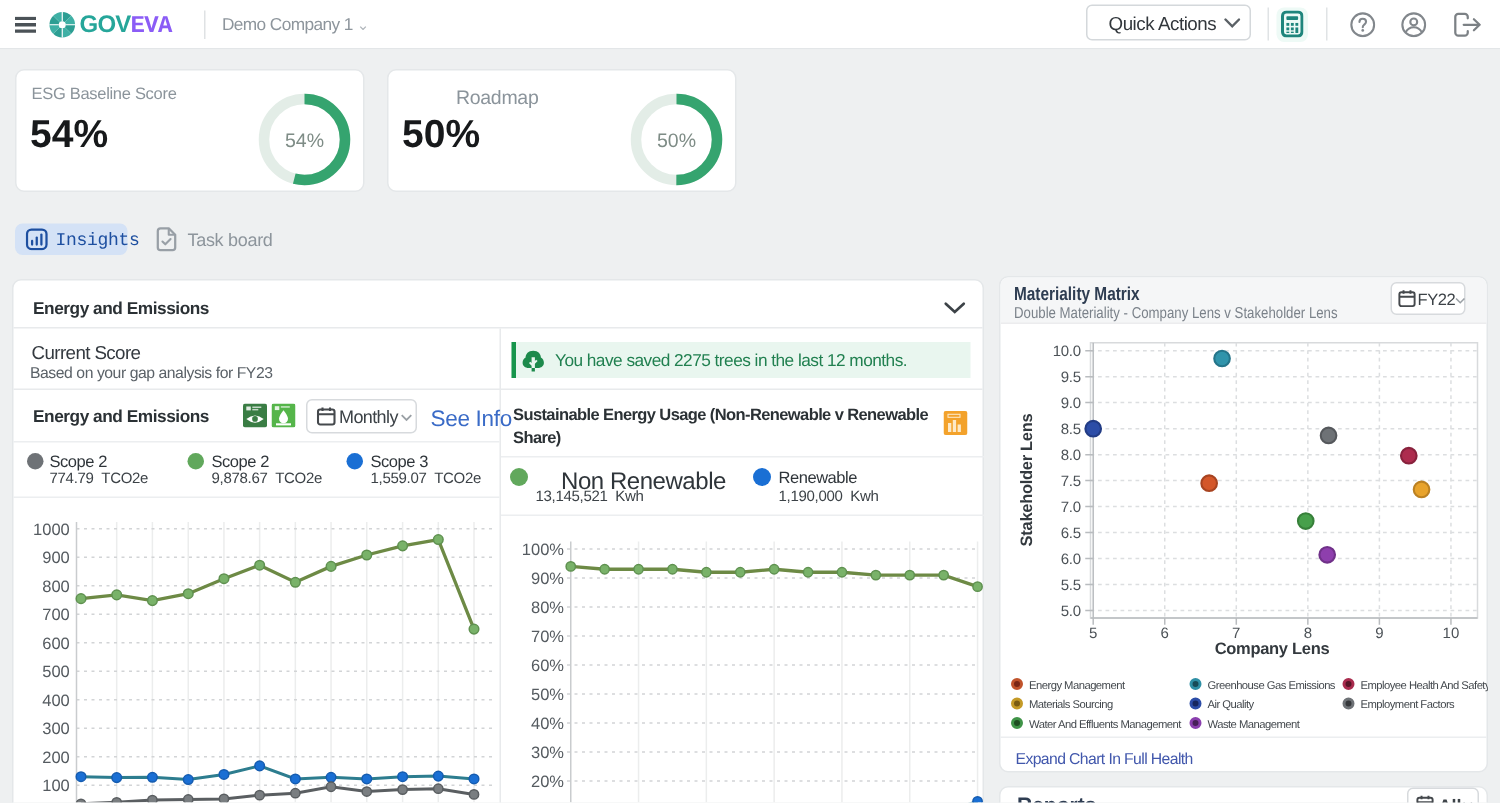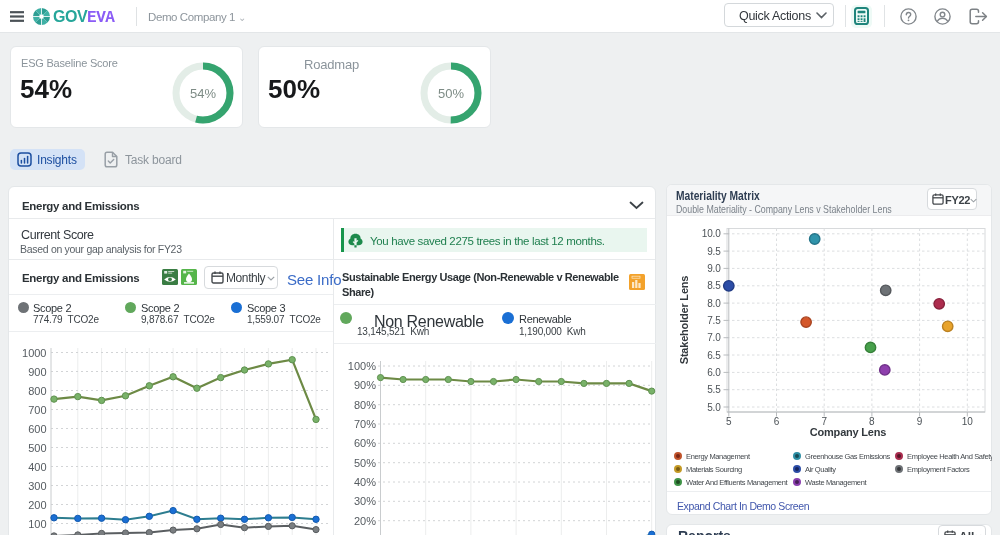--- a/index.html
+++ b/index.html
@@ -106,21 +106,21 @@
 
 <div class="abs" style="left:10px;top:149px;width:75px;height:21px;background:#d4e2f6;border-radius:5px;"></div>
 <svg class="abs" style="left:17px;top:152px;" width="15" height="15" viewBox="0 0 15 15">
   <rect x="1" y="1" width="13" height="13" rx="3" fill="none" stroke="#1d4fa0" stroke-width="1.5"></rect>
   <g stroke="#1d4fa0" stroke-width="1.5" stroke-linecap="round">
     <line x1="4.4" y1="11" x2="4.4" y2="8.6"></line>
       <line x1="7.5" y1="11" x2="7.5" y2="6.4"></line>
       <line x1="10.6" y1="11" x2="10.6" y2="4.4"></line>
   </g>
 </svg>
-<div class="abs" style="left:37px;top:153px;font-size:12px;letter-spacing:-0.2px;color:#1d4fa0;">Insights</div>
+<div class="abs" style="left:37px;top:153px;font-size:12px;letter-spacing:-0.2px;color:#1d4fa0;font-family:Liberation Mono, monospace;">Insights</div>
 <svg class="abs" style="left:104px;top:151px;" width="14" height="17" viewBox="0 0 14 17">
   <path d="M1.2 3 C1.2 2 2 1.2 3 1.2 H8.5 L12.8 5.5 V14 C12.8 15 12 15.8 11 15.8 H3 C2 15.8 1.2 15 1.2 14 Z" fill="none" stroke="#989fa6" stroke-width="1.5" stroke-linejoin="round"></path>
   <path d="M8.5 1.2 V5.5 H12.8" fill="none" stroke="#989fa6" stroke-width="1.4" stroke-linejoin="round"></path>
   <path d="M4.3 10 L6.2 11.9 L9.7 8.4" fill="none" stroke="#989fa6" stroke-width="1.4" stroke-linecap="round" stroke-linejoin="round"></path>
 </svg>
 <div class="abs" style="left:125px;top:153px;font-size:12px;letter-spacing:-0.2px;color:#8d959c;">Task board</div>
 
 <div class="card abs" style="left:8px;top:186px;width:648px;height:360px;border-radius:6px 6px 0 0;"></div>
 <div class="abs" style="left:22px;top:200px;font-size:11.5px;font-weight:bold;letter-spacing:-0.3px;color:#2b3135;">Energy and Emissions</div>
 <svg class="abs" style="left:629px;top:201px;" width="15" height="9" viewBox="0 0 15 9">
@@ -346,21 +346,21 @@
 </div>
 <div class="abs" style="left:676px;top:189px;font-size:12.5px;font-weight:bold;color:#2e3d52;transform:scaleX(0.82);transform-origin:0 0;white-space:nowrap;">Materiality Matrix</div>
 <div class="abs" style="left:676px;top:203px;font-size:10.5px;color:#7b828a;transform:scaleX(0.84);transform-origin:0 0;white-space:nowrap;">Double Materiality - Company Lens v Stakeholder Lens</div>
 <div class="abs" style="left:927px;top:188px;width:50px;height:22px;border:1px solid #d7dadd;border-radius:4px;background:#fff;"></div>
 <svg class="abs" style="left:932px;top:193px;" width="12" height="12" viewBox="0 0 13 13">
   <rect x="1" y="2" width="11" height="10" rx="1.5" fill="none" stroke="#45494d" stroke-width="1.4"></rect>
   <line x1="1" y1="5.2" x2="12" y2="5.2" stroke="#45494d" stroke-width="1.4"></line>
   <line x1="4" y1="0.6" x2="4" y2="3" stroke="#45494d" stroke-width="1.4"></line>
   <line x1="9" y1="0.6" x2="9" y2="3" stroke="#45494d" stroke-width="1.4"></line>
 </svg>
-<div class="abs" style="left:945px;top:194px;font-size:11px;font-weight:bold;color:#3c4247;letter-spacing:-0.3px;">FY22</div>
+<div class="abs" style="left:945px;top:194px;font-size:11px;font-weight:normal;color:#3c4247;letter-spacing:-0.3px;">FY22</div>
 <svg class="abs" style="left:970px;top:198px;" width="7" height="5" viewBox="0 0 8 5">
     <path d="M0.8 0.8 L4 4 L7.2 0.8" fill="none" stroke="#9aa0a5" stroke-width="1.2"></path>
   </svg>
 
 <svg class="abs" style="left:666px;top:215px;" width="326" height="228" viewBox="0 0 326 228">
   <rect x="61" y="13.5" width="258" height="183.5" fill="#fff" stroke="#d8dadc" stroke-width="1"></rect>
   <g stroke="#dcdee0" stroke-width="1" stroke-dasharray="2.5 2.5">
     <line x1="61" y1="18.8" x2="319" y2="18.8"></line>
       <line x1="61" y1="36.1" x2="319" y2="36.1"></line>
     <line x1="61" y1="53.4" x2="319" y2="53.4"></line>
@@ -451,21 +451,21 @@
     <text x="20" y="24">Materials Sourcing</text>
     <text x="20" y="37">Water And Effluents Management</text>
     <text x="139" y="11">Greenhouse Gas Emissions</text>
     <text x="139" y="24">Air Quality</text>
     <text x="139" y="37">Waste Management</text>
     <text x="241" y="11">Employee Health And Safety</text>
     <text x="241" y="24">Employment Factors</text>
   </g>
 </svg>
 <div class="abs" style="left:667px;top:491px;width:324px;height:1px;background:#eceef0;"></div>
-<div class="abs" style="left:677px;top:500px;font-size:10.5px;letter-spacing:-0.4px;color:#4157ac;">Expand Chart In Demo Screen</div>
+<div class="abs" style="left:677px;top:500px;font-size:10.5px;letter-spacing:-0.4px;color:#4157ac;">Expand Chart In Full Health</div>
 
 <div class="card abs" style="left:666px;top:524px;width:326px;height:60px;"></div>
 <div class="abs" style="left:678px;top:528px;font-size:14px;font-weight:bold;color:#2e3d52;">Reports</div>
 <div class="abs" style="left:938px;top:525px;width:48px;height:22px;border:1px solid #d7dadd;border-radius:4px;background:#fff;"></div>
 <svg class="abs" style="left:944px;top:530px;" width="12" height="12" viewBox="0 0 13 13">
   <rect x="1" y="2" width="11" height="10" rx="1.5" fill="none" stroke="#45494d" stroke-width="1.4"></rect>
   <line x1="1" y1="5.2" x2="12" y2="5.2" stroke="#45494d" stroke-width="1.4"></line>
   <line x1="4" y1="0.6" x2="4" y2="3" stroke="#45494d" stroke-width="1.4"></line>
   <line x1="9" y1="0.6" x2="9" y2="3" stroke="#45494d" stroke-width="1.4"></line>
 </svg>

